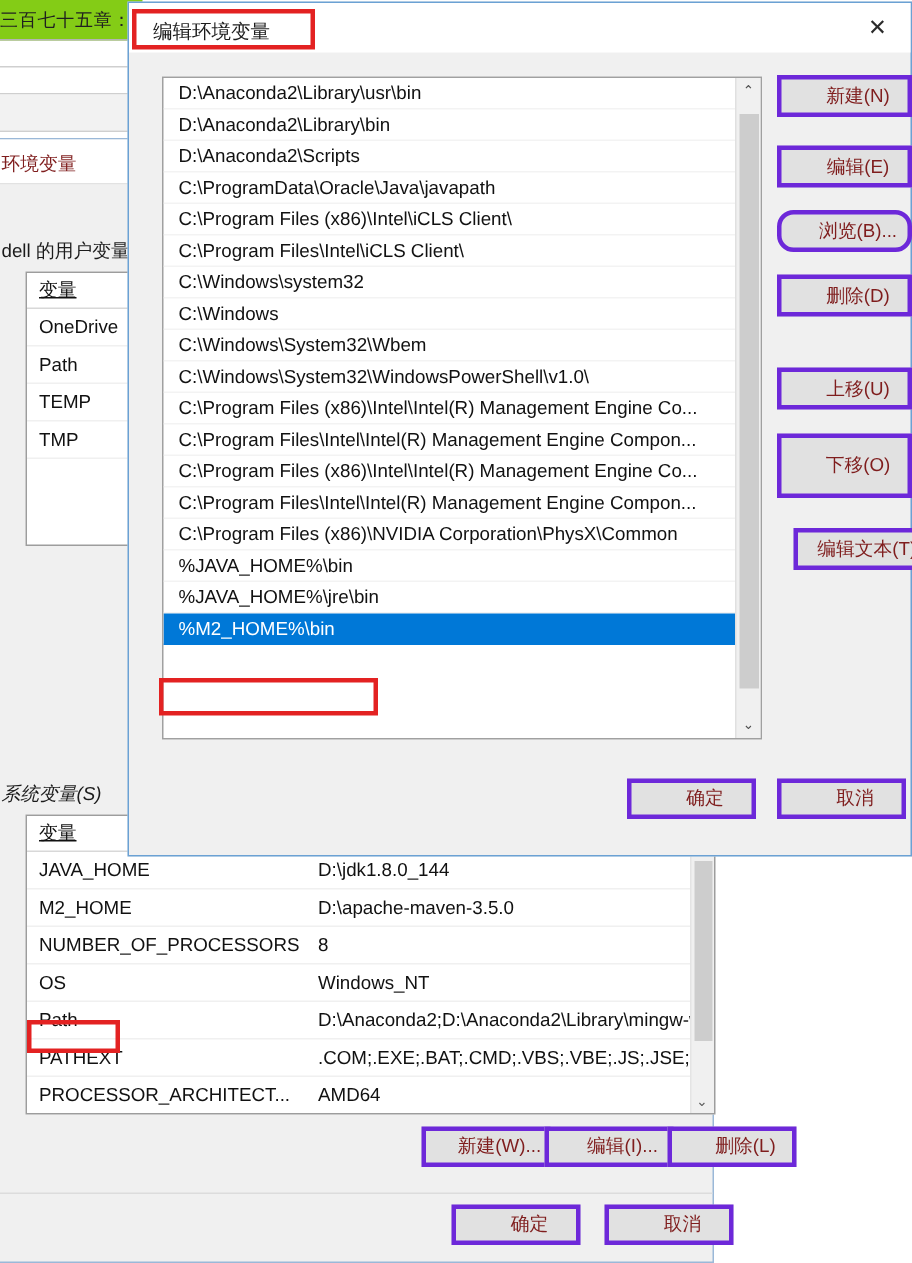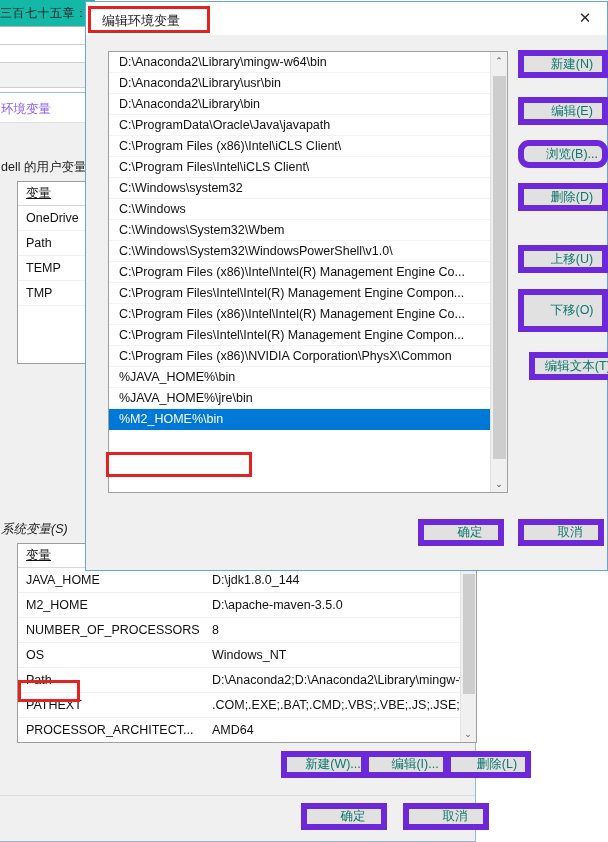--- a/index.html
+++ b/index.html
@@ -21,21 +21,21 @@
   #bg-app {
     position: absolute;
     left: 0; top: 0;
     width: 608px; height: 842px;
     background: #ffffff;
   }
   .bg-tabstrip {
     position: absolute;
     left: 0; top: 0;
     width: 95px; height: 26px;
-    background: #14b8a6;
+    background: #84cc16;
     border-bottom: 1px solid #b4b4b4;
     overflow: hidden;
     white-space: nowrap;
   }
   .bg-tab-label {
     display: block;
     padding: 5px 2px 0 0;
     font-size: 12px;
     color: #202020;
     letter-spacing: 0.5px;
@@ -70,21 +70,21 @@
     width: 100%;
     height: 30px;
     background: #ffffff;
     border-bottom: 1px solid #e2e2e2;
     box-sizing: border-box;
   }
   #env-title-text {
     position: absolute;
     left: 104px; top: 8px;
     font-size: 12.5px;
-    color: #8b5cf6;
+    color: #7f1d1d;
     white-space: nowrap;
   }
   .env-section-label {
     position: absolute;
     font-size: 12.5px;
     color: #1b1b1b;
     white-space: nowrap;
   }
 
   
@@ -134,25 +134,25 @@
     position: absolute;
     border: 3px solid #e32222;
     box-sizing: border-box;
     pointer-events: none;
     z-index: 60;
   }
 
   
   .win-btn {
     background: #e1e1e1;
-    border: 6px solid #6d28d9;
+    border: 3px solid #6d28d9;
     box-sizing: border-box;
     font-family: "Liberation Sans", "DejaVu Sans", sans-serif;
     font-size: 12.5px;
-    color: #0f766e;
+    color: #7f1d1d;
     text-align: center;
     line-height: 1;
     display: flex;
     align-items: center;
     justify-content: center;
     white-space: nowrap;
     cursor: default;
     padding-left: 18px;
   }
 
@@ -396,23 +396,23 @@
 </div>
 
 <div id="edit-dialog">
 
   <div id="dlg-titlebar"></div>
   <span id="dlg-title">编辑环境变量</span>
   <div id="dlg-close">✕</div>
 
   <div id="path-list-wrap">
     <div id="path-list">
-        <div class="path-row">D:\Anaconda2\Library\mingw-w64\bin</div>
         <div class="path-row">D:\Anaconda2\Library\usr\bin</div>
         <div class="path-row">D:\Anaconda2\Library\bin</div>
+        <div class="path-row">D:\Anaconda2\Scripts</div>
         <div class="path-row">C:\ProgramData\Oracle\Java\javapath</div>
         <div class="path-row">C:\Program Files (x86)\Intel\iCLS Client\</div>
         <div class="path-row">C:\Program Files\Intel\iCLS Client\</div>
         <div class="path-row">C:\Windows\system32</div>
         <div class="path-row">C:\Windows</div>
         <div class="path-row">C:\Windows\System32\Wbem</div>
         <div class="path-row">C:\Windows\System32\WindowsPowerShell\v1.0\</div>
         <div class="path-row">C:\Program Files (x86)\Intel\Intel(R) Management Engine Co...</div>
         <div class="path-row">C:\Program Files\Intel\Intel(R) Management Engine Compon...</div>
         <div class="path-row">C:\Program Files (x86)\Intel\Intel(R) Management Engine Co...</div>

